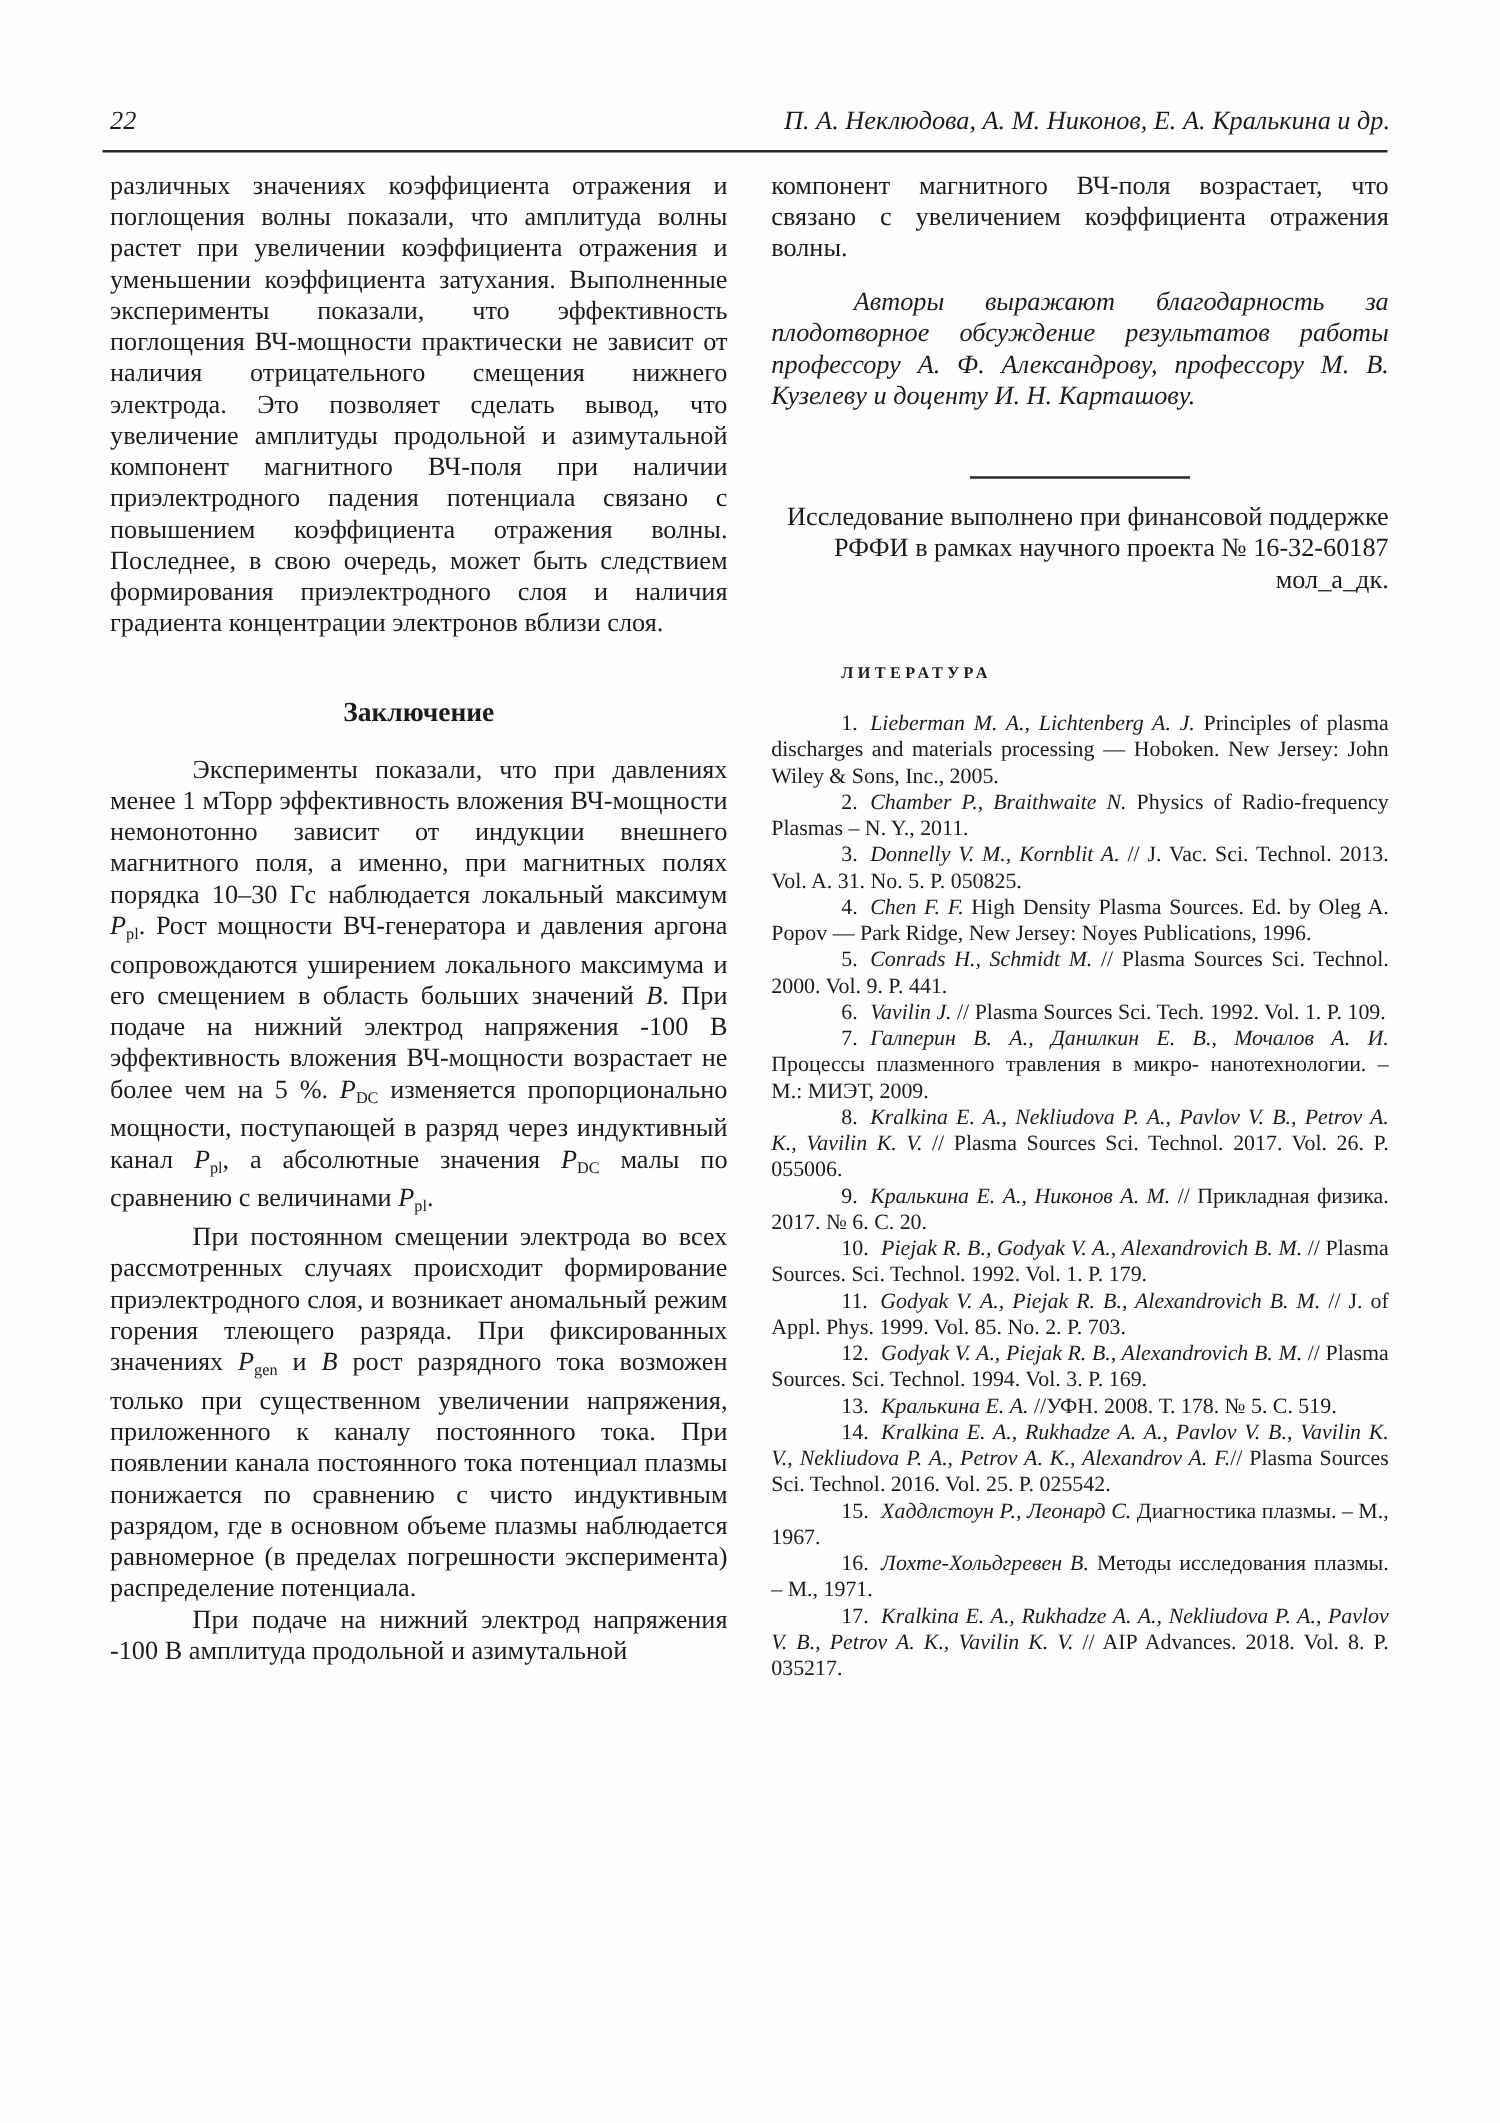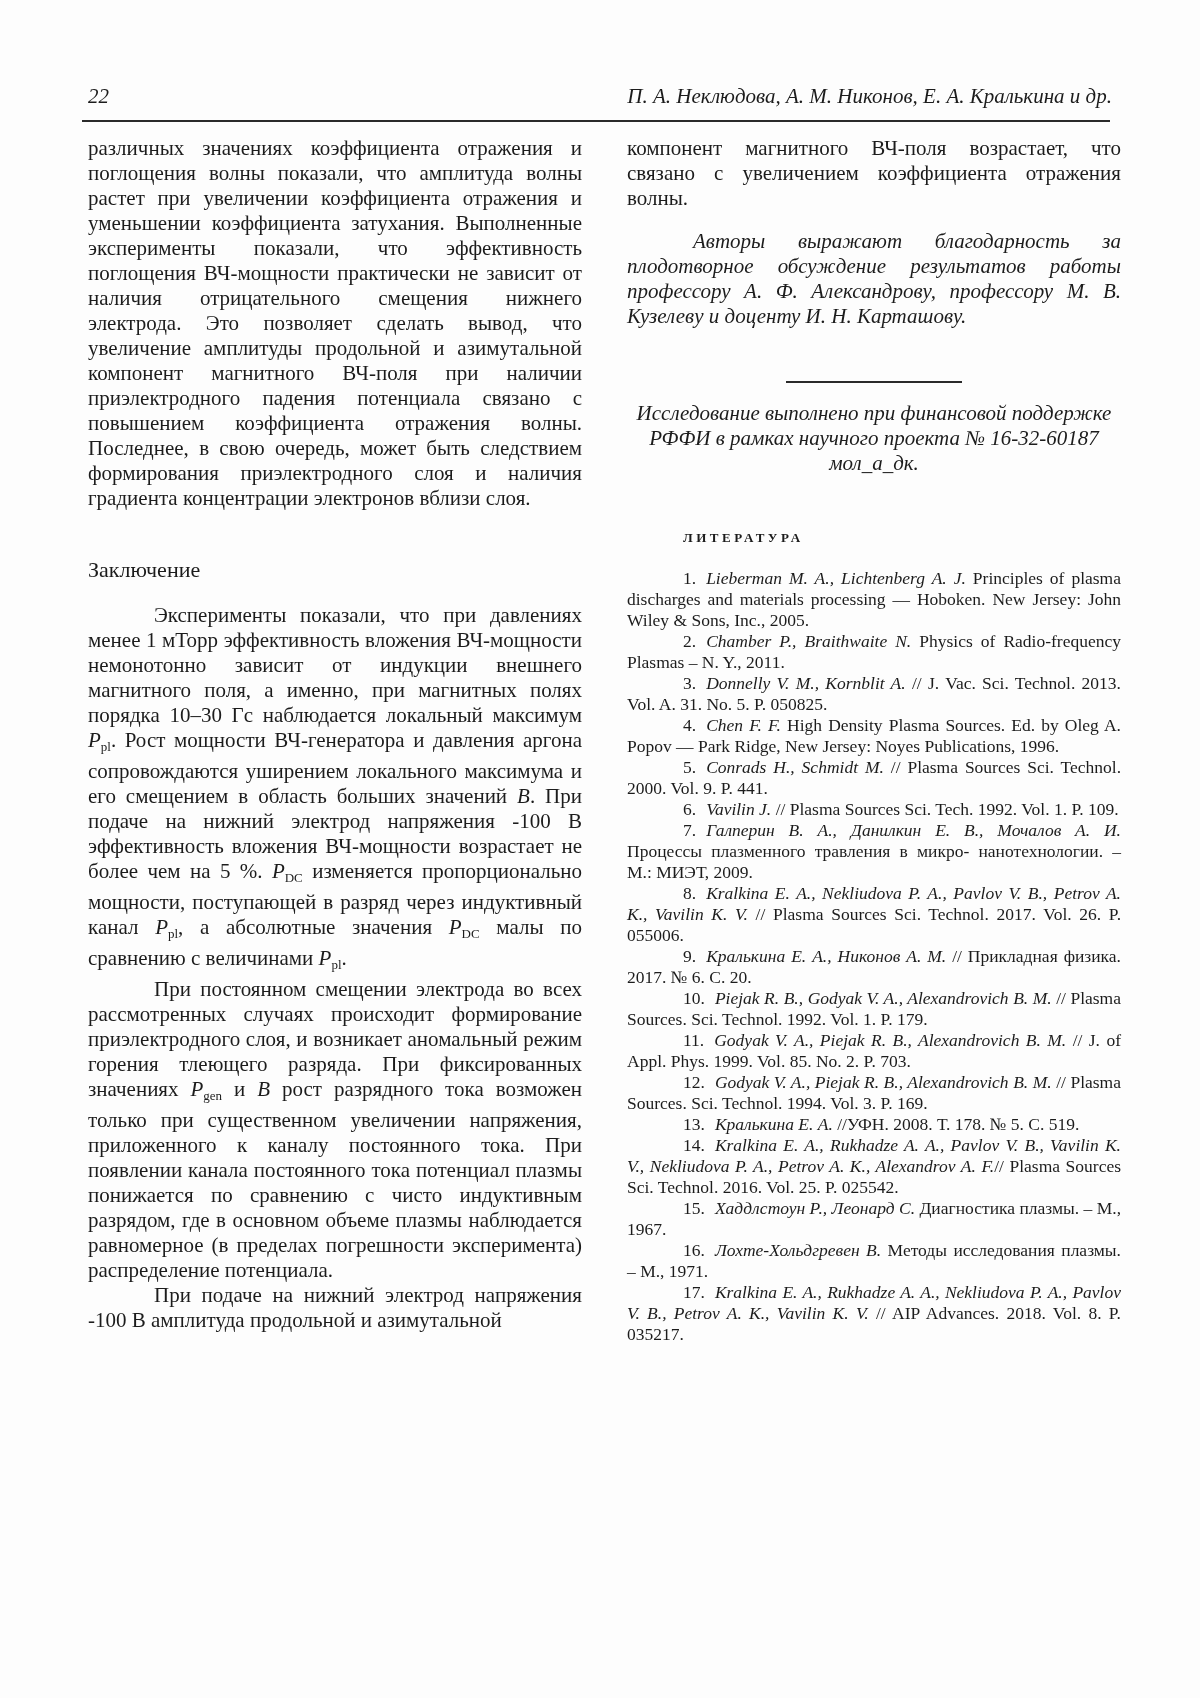--- a/index.html
+++ b/index.html
@@ -26,49 +26,49 @@
   }
   .header-rule {
     position: absolute;
     left: 82px; right: 90px; top: 120px;
     border-top: 2.5px solid #2a2a2a;
   }
   .columns {
     position: absolute;
     top: 136px; left: 88px; width: 1024px;
     display: flex;
-    gap: 45px;
+    gap: 35px;
   }
   .col { width: 494px; flex: 0 0 494px; }
   .body-par {
     font-size: 21px;
     line-height: 25px;
     text-align: justify;
   }
   .indent { text-indent: 66px; }
   .seg-var { font-style: italic; }
   .seg-sub { font-size: 13px; vertical-align: -4px; letter-spacing: 0; }
   .seg-sub-i { }
   .conclusion-heading {
     font-size: 22px;
-    font-weight: normal;
+    font-weight: bold;
+    text-align: center;
     margin: 46px 0 20px 0;
   }
   .ack-par {
     font-style: italic;
     margin-top: 18px;
   }
   .sep-rule {
     width: 176px; height: 0;
     border-top: 2px solid #2a2a2a;
     margin: 52px auto 0 auto;
   }
   .funding-par {
-    font-style: italic;
-    text-align: center;
+    text-align: right;
     margin-top: 18px;
   }
   .lit-heading {
     font-size: 13px;
     font-weight: bold;
     letter-spacing: 3.5px;
     margin: 54px 0 22px 56px;
   }
   .references p.ref {
     font-size: 17.5px;

